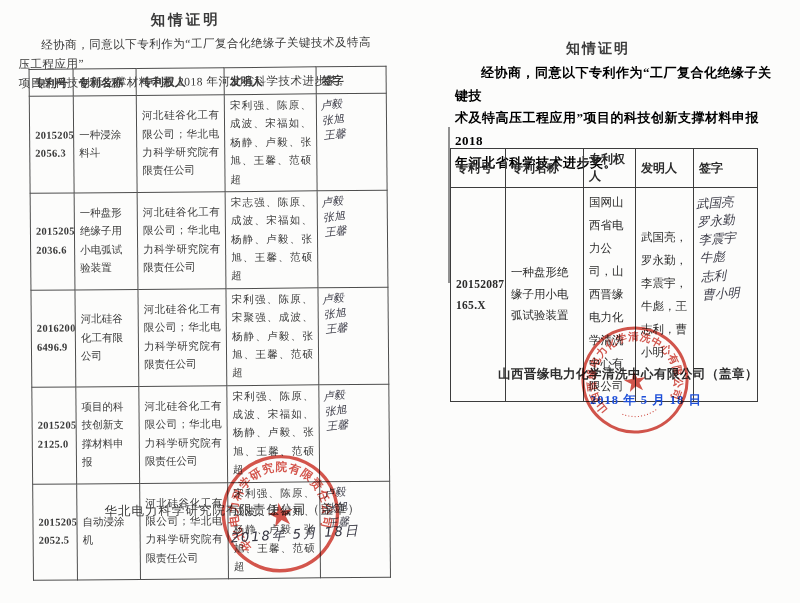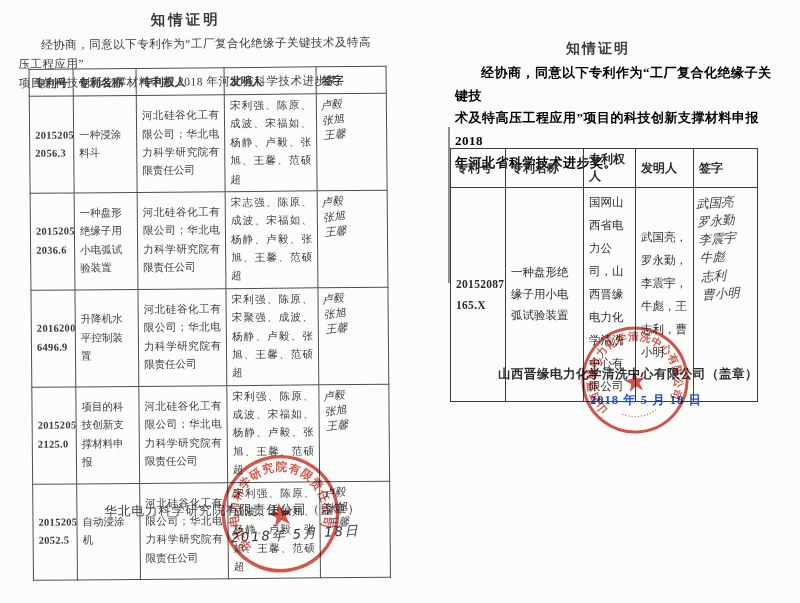--- a/index.html
+++ b/index.html
@@ -106,21 +106,21 @@
         <td class="c-name">一种盘形绝缘子用小电弧试验装置</td>
         <td class="c-owner">河北硅谷化工有限公司；华北电力科学研究院有限责任公司</td>
         <td class="c-inv">宋志强、陈原、成波、宋福如、杨静、卢毅、张旭、王馨、范硕超</td>
         <td class="c-sign"><span class="sig">卢毅
 张旭
 王馨</span></td>
       </tr>
       <tr style="height:71px">
         <td class="c-no pre">20162005
 6496.9</td>
-        <td class="c-name">升降机水平控制装置</td>
+        <td class="c-name">河北硅谷化工有限公司</td>
         <td class="c-owner">河北硅谷化工有限公司；华北电力科学研究院有限责任公司</td>
         <td class="c-inv">宋利强、陈原、宋聚强、成波、杨静、卢毅、张旭、王馨、范硕超</td>
         <td class="c-sign"><span class="sig">卢毅
 张旭
 王馨</span></td>
       </tr>
       <tr style="height:72px">
         <td class="c-no pre">20152052
 2125.0</td>
         <td class="c-name">项目的科技创新支撑材料申报</td>

